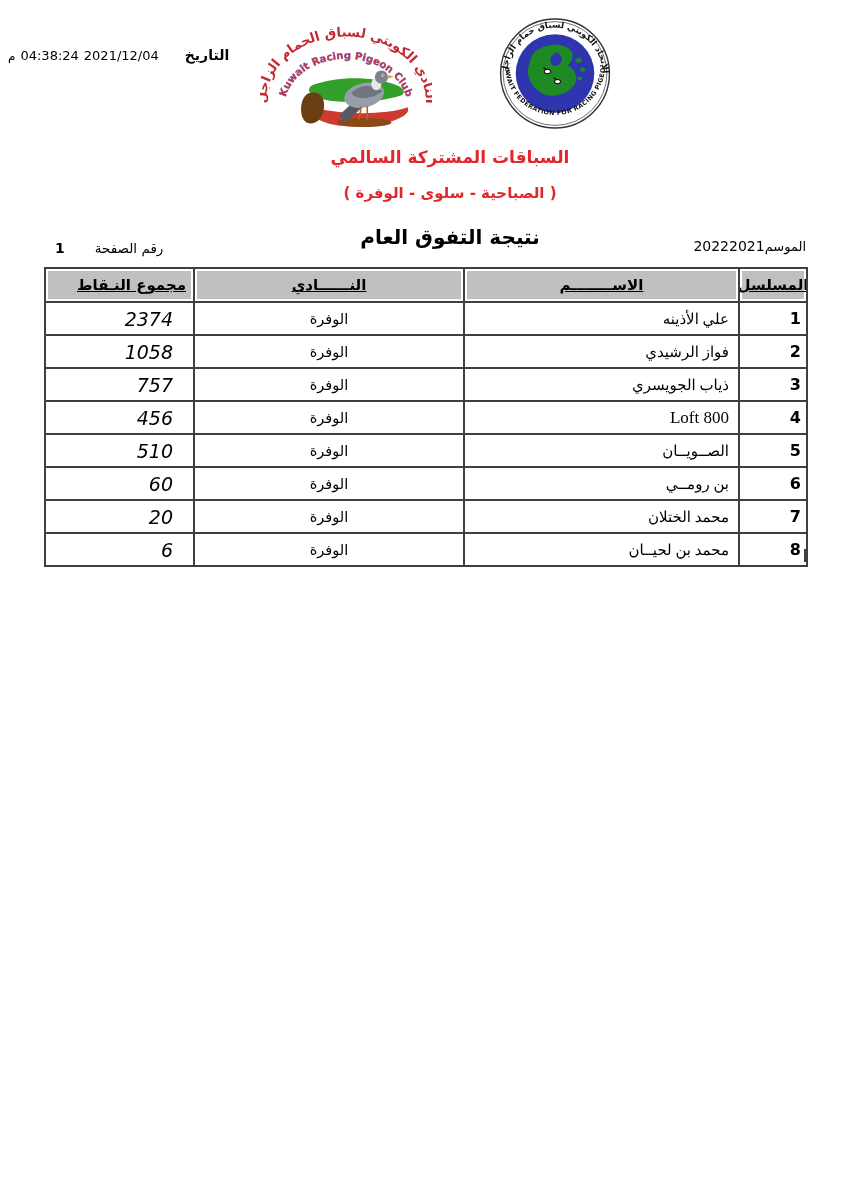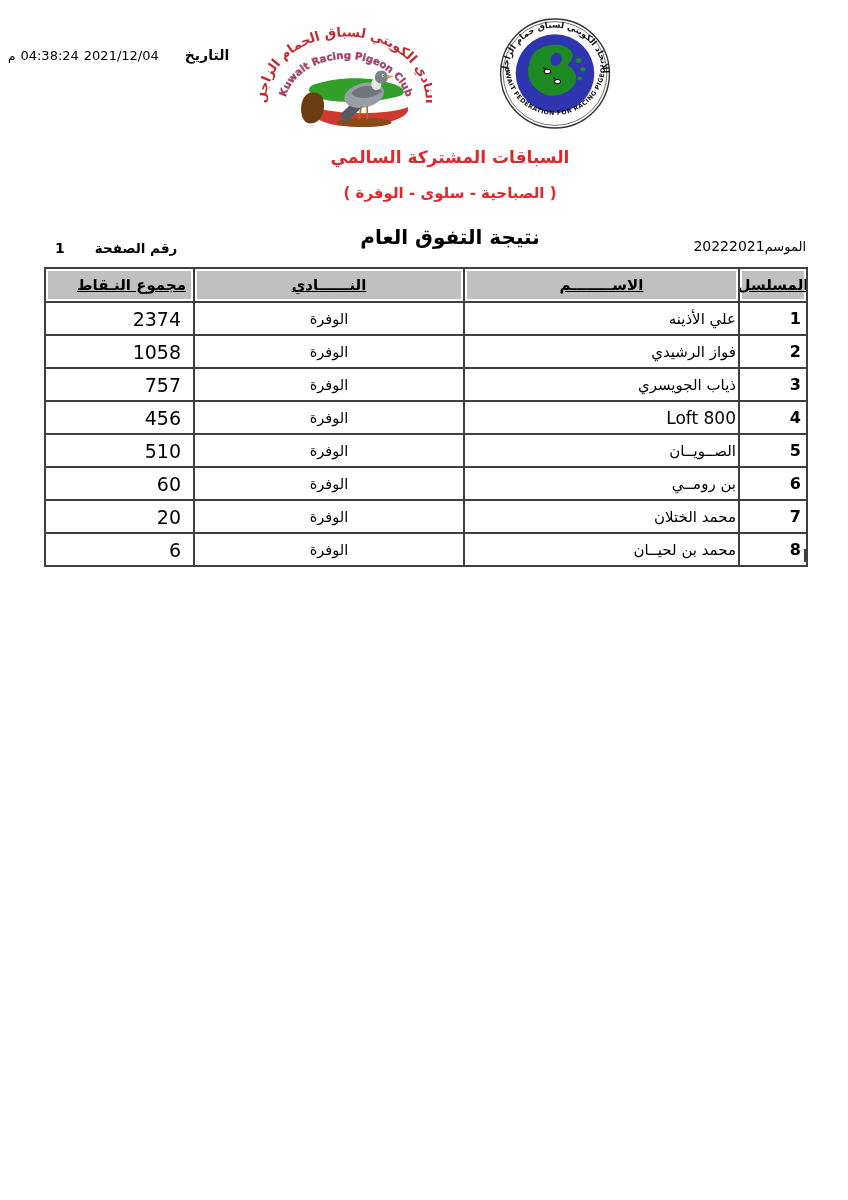--- a/index.html
+++ b/index.html
@@ -25,42 +25,42 @@
   .main-title{top:225px;font-weight:bold;font-size:20px;}
   .season{
     position:absolute;right:42px;top:238px;display:flex;direction:ltr;align-items:baseline;font-size:14px;
   }
   .season .season-value{}
   .season .season-label{font-weight:normal;font-size:13px;}
   .page-num{
     position:absolute;left:55px;top:240px;display:flex;direction:ltr;align-items:baseline;font-size:14px;
   }
   .page-num .num{font-weight:bold;margin-right:30px;}
-  .page-num .label{font-weight:bold;font-size:13.5px;}
+  .page-num .label{font-weight:normal;font-size:13.5px;}
   
   table.results{
     position:absolute;left:44px;top:267px;width:762px;direction:rtl;
     border-collapse:collapse;table-layout:fixed;
   }
   table.results th,table.results td{border:2px solid #3f3f3f;overflow:hidden;white-space:nowrap;}
   table.results th{height:28px;padding:2px;font-weight:bold;font-size:15px;text-decoration:underline;}
   table.results th .hdr{
     background:#c0c0c0;height:100%;display:flex;align-items:center;justify-content:center;
   }
   table.results th.points-h .hdr{justify-content:flex-start;padding-right:5px;}
   table.results td{height:29px;vertical-align:middle;}
   .col-serial{width:68px;}
   .col-name{width:275px;}
   .col-club{width:270px;}
   .col-points{width:149px;}
   td.serial{font-weight:bold;font-size:16px;text-align:right;padding-left:6px;padding-right:5px;direction:ltr;}
-  td.name{font-size:15px;text-align:right;padding-right:2px;}
+  td.name{font-size:15px;text-align:right;padding-right:9px;font-family:Liberation Serif, serif;}
   td.name.latin{font-size:17px;margin-left:26px;}
   td.club{font-size:14.5px;text-align:center;border-radius:12px;}
-  td.points{font-size:19px;text-align:left;padding-left:12px;direction:ltr;text-align:right;padding-right:12px;}
+  td.points{font-size:19px;text-align:left;padding-left:12px;direction:ltr;text-align:right;padding-right:20px;font-style:italic;}
   
   .partial-row{position:absolute;left:44px;top:549px;width:762px;height:13px;}
   .partial-row i{position:absolute;top:0;width:2px;height:100%;background:#3f3f3f;}
 </style>
 </head>
 <body>
 
 <div class="page">
 
   <div class="date-line">

